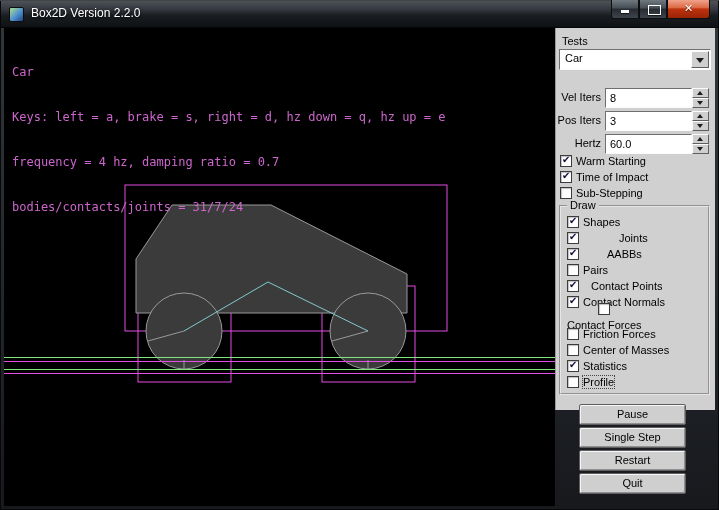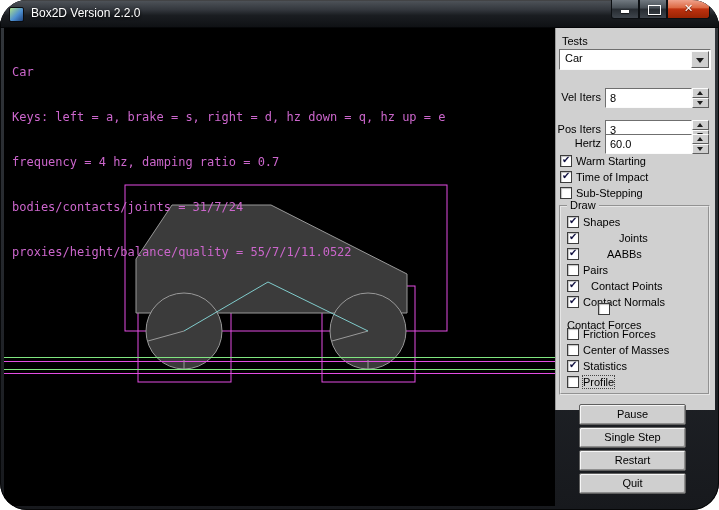--- a/index.html
+++ b/index.html
@@ -4,21 +4,20 @@
 <style>
   * { margin:0; padding:0; box-sizing:border-box; }
   body { background:#ffffff; font-family:"Liberation Sans", sans-serif; }
 
   
   .window {
     position:relative; width:719px; height:510px;
     background:linear-gradient(180deg,#33373c 0%, #22252a 60%, #17191d 100%);
     box-shadow: inset 0 0 0 1px #060708;
     overflow:hidden;
-    border-radius:27px;
   }
   .titlebar {
     position:absolute; top:0; left:0; right:0; height:28px;
     background:linear-gradient(180deg,#50555b 0%, #33373d 35%, #1a1d21 55%, #0e1013 100%);
     box-shadow: inset 0 1px 0 rgba(255,255,255,0.25), inset 0 0 0 1px #050608;
   }
   .app-icon {
     position:absolute; left:9px; top:7px; width:15px; height:15px;
     background:linear-gradient(135deg,#aee08a 0%, #4d8fd1 55%, #20457e 100%);
     border:1px solid #0b0d10; border-radius:2px;
@@ -174,41 +173,40 @@
 
         <line x1="180" y1="303" x2="264" y2="254" stroke-width="1" stroke="#80cccc"></line>
         <line x1="364" y1="303" x2="264" y2="254" stroke-width="1" stroke="#80cccc"></line>
       </svg>
 
       <div class="debug">
         <div>Car</div>
         <div>Keys: left = a, brake = s, right = d, hz down = q, hz up = e</div>
         <div>frequency = 4 hz, damping ratio = 0.7</div>
         <div>bodies/contacts/joints = 31/7/24</div>
-        <div>proxies/height/balance/quality = 55/7/1/11.0522</div>
       </div>
     </div>
 
     <div class="panel">
 
       <div class="plabel" style="left:6px; top:7px;">Tests</div>
       <div class="combo">
         <span class="combo-text">Car</span>
         <span class="combo-btn"></span>
       </div>
 
       <div class="spin-row" style="top:60px;">
         <span class="spin-label">Vel Iters</span>
         <span class="spin-edit">8</span>
         <span class="spinner">
           <span class="spin-up"></span>
           <span class="spin-down"></span>
         </span>
       </div>
-      <div class="spin-row" style="top:92px;padding-left:37px;">
+      <div class="spin-row" style="top:83px;padding-left:37px;">
         <span class="spin-label">Pos Iters</span>
         <span class="spin-edit">3</span>
         <span class="spinner">
           <span class="spin-up"></span>
           <span class="spin-down"></span>
         </span>
       </div>
       <div class="spin-row" style="top:106px;">
         <span class="spin-label">Hertz</span>
         <span class="spin-edit">60.0</span>

